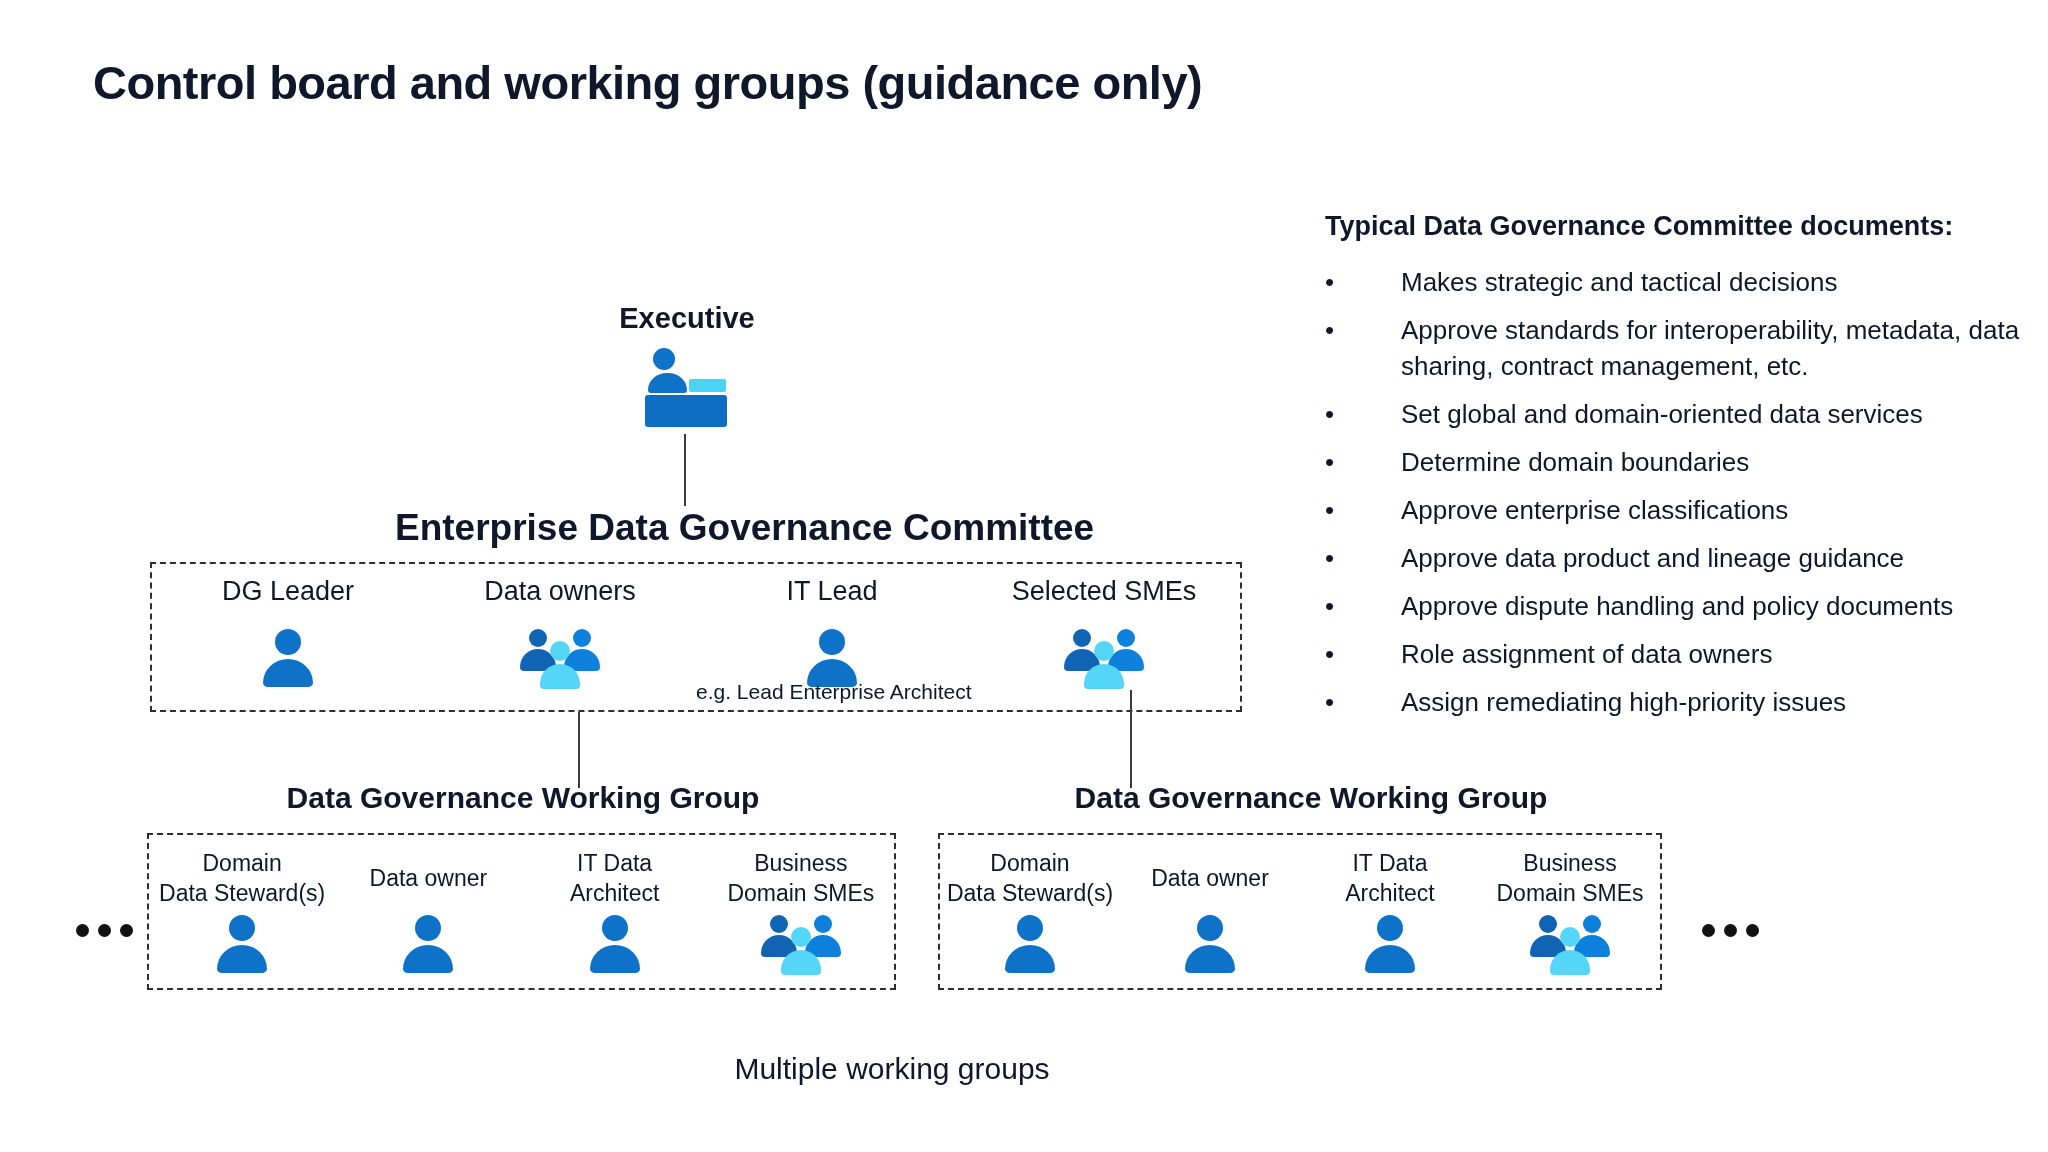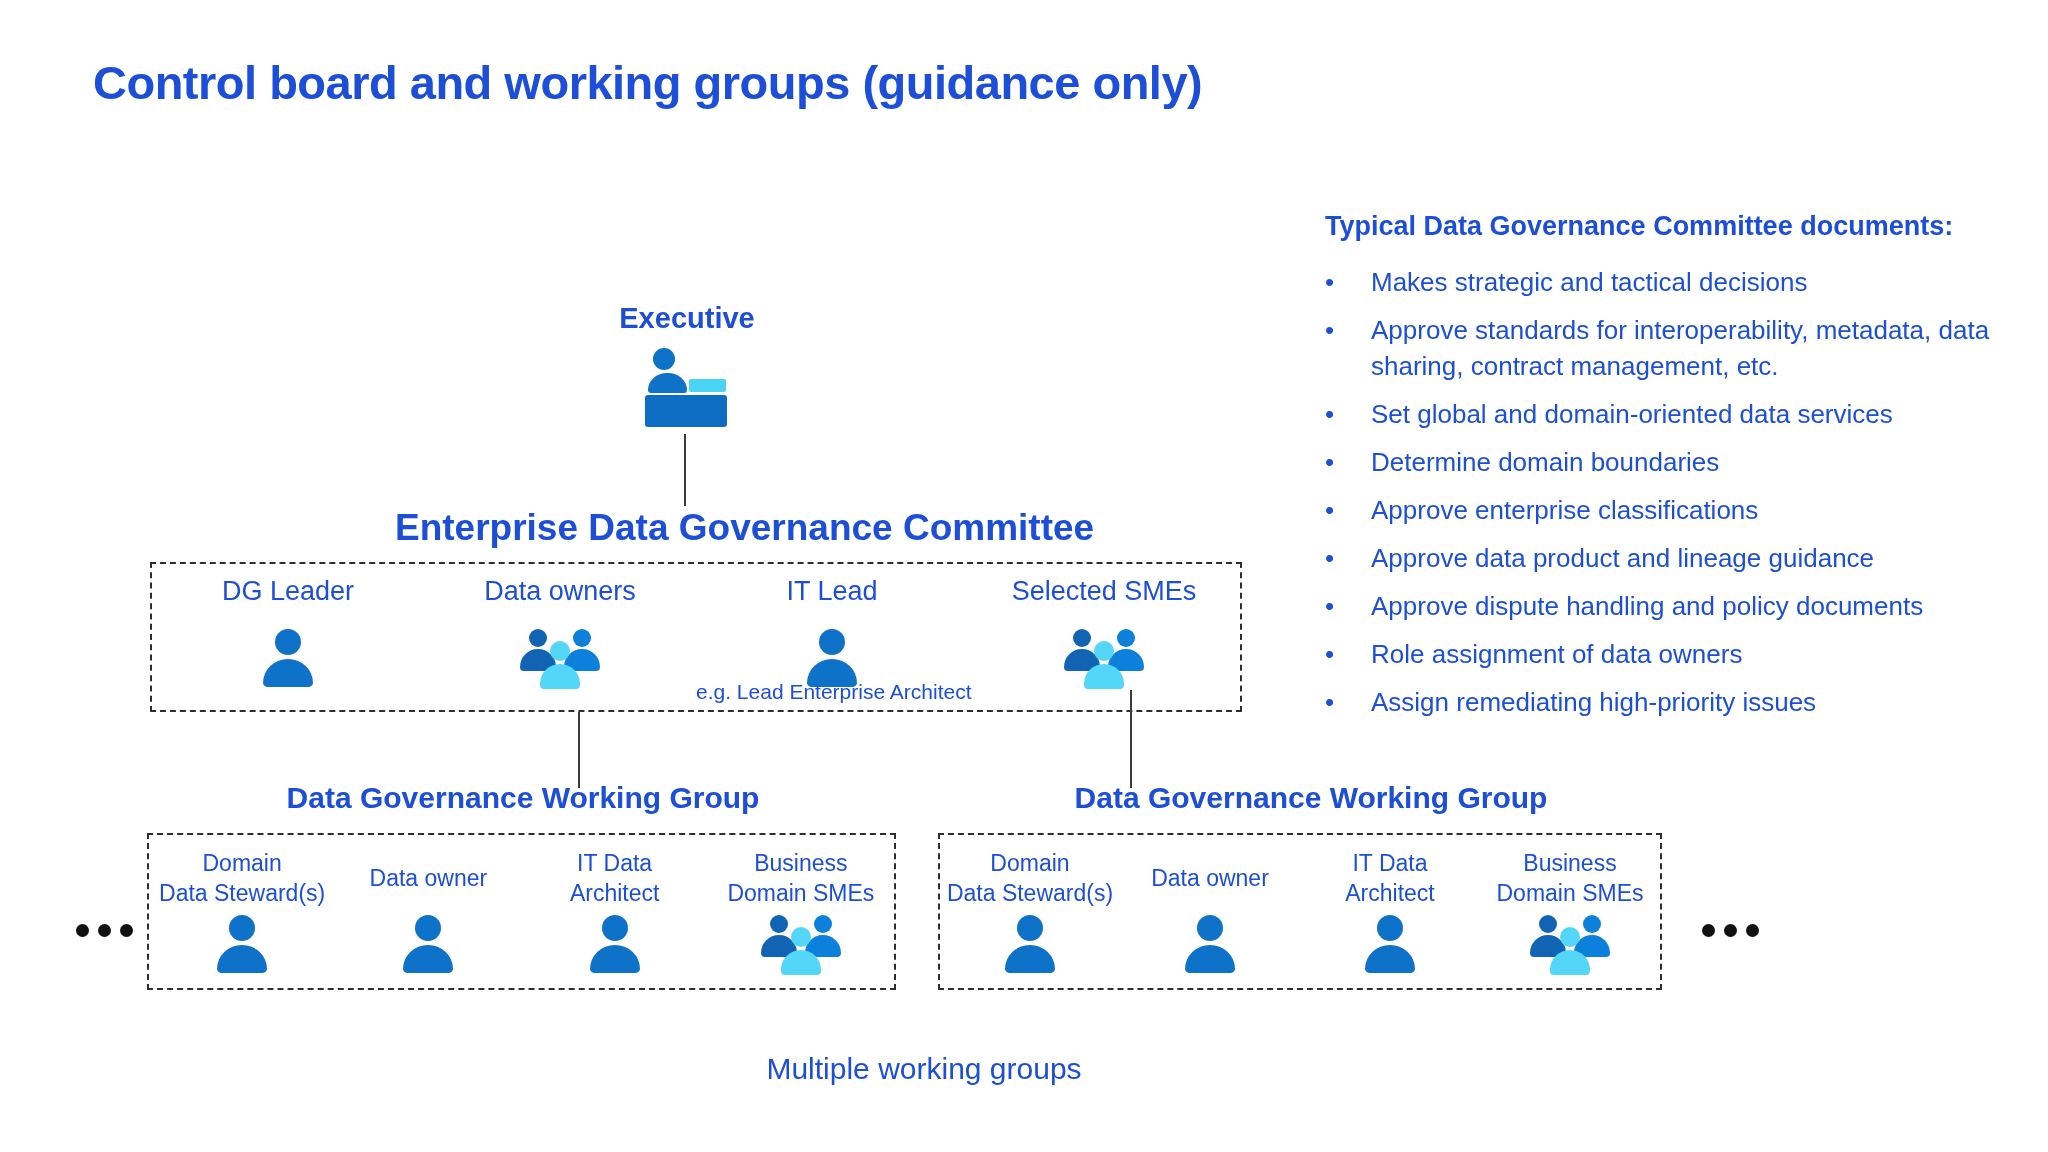--- a/index.html
+++ b/index.html
@@ -1,37 +1,37 @@
 <!DOCTYPE html>
 <html><head>
 <meta charset="utf-8">
 <style>
   html,body{margin:0;padding:0;background:#fff;}
   #canvas{
     position:relative;width:2048px;height:1152px;background:#ffffff;overflow:hidden;
-    font-family:"Liberation Sans",sans-serif;color:#1d4ed8;
+    font-family:"Liberation Sans",sans-serif;color:#0f172a;
   }
   .abs{position:absolute;}
   .ctr{text-align:center;}
 
   
   .slide-title{left:93px;top:55px;font-size:47px;font-weight:700;letter-spacing:-0.5px;white-space:nowrap;}
   .exec-label{left:572px;top:302px;width:230px;font-size:29px;font-weight:700;text-align:center;}
   .committee-title{left:395px;top:507px;width:600px;font-size:37px;font-weight:700;white-space:nowrap;}
   .wg-title{top:781px;width:600px;font-size:30px;font-weight:700;white-space:nowrap;}
   .wg-title.left{left:223px;}
   .wg-title.right{left:1011px;}
-  .footer-note{left:624px;top:1052px;width:600px;font-size:30px;}
+  .footer-note{left:592px;top:1052px;width:600px;font-size:30px;}
 
   
   .act-heading{left:1325px;top:211px;width:710px;font-size:27px;font-weight:700;}
   .act-list{left:1325px;top:264px;width:700px;list-style:none;margin:0;padding:0;}
   .act-list li{display:flex;font-size:26px;line-height:36px;margin-bottom:12px;}
   .act-list .bullet{flex:0 0 46px;}
-  .act-list .act-text{flex:1;}
+  .act-list .act-text{flex:1;margin-left:30px;}
 
   
   .dashed{border:2px dashed #2e2e2e;box-sizing:border-box;background:transparent;}
   .committee-box{left:150px;top:562px;width:1092px;height:150px;display:flex;padding-top:8px;}
   .wg-box{top:833px;height:157px;display:flex;padding-top:12px;}
   .wg-box.left{left:147px;width:749px;}
   .wg-box.right{left:938px;width:724px;}
 
   .role{flex:1;display:flex;flex-direction:column;align-items:center;position:relative;gap:12px;}
   .role-label{font-size:27px;margin-top:4px;white-space:nowrap;}

